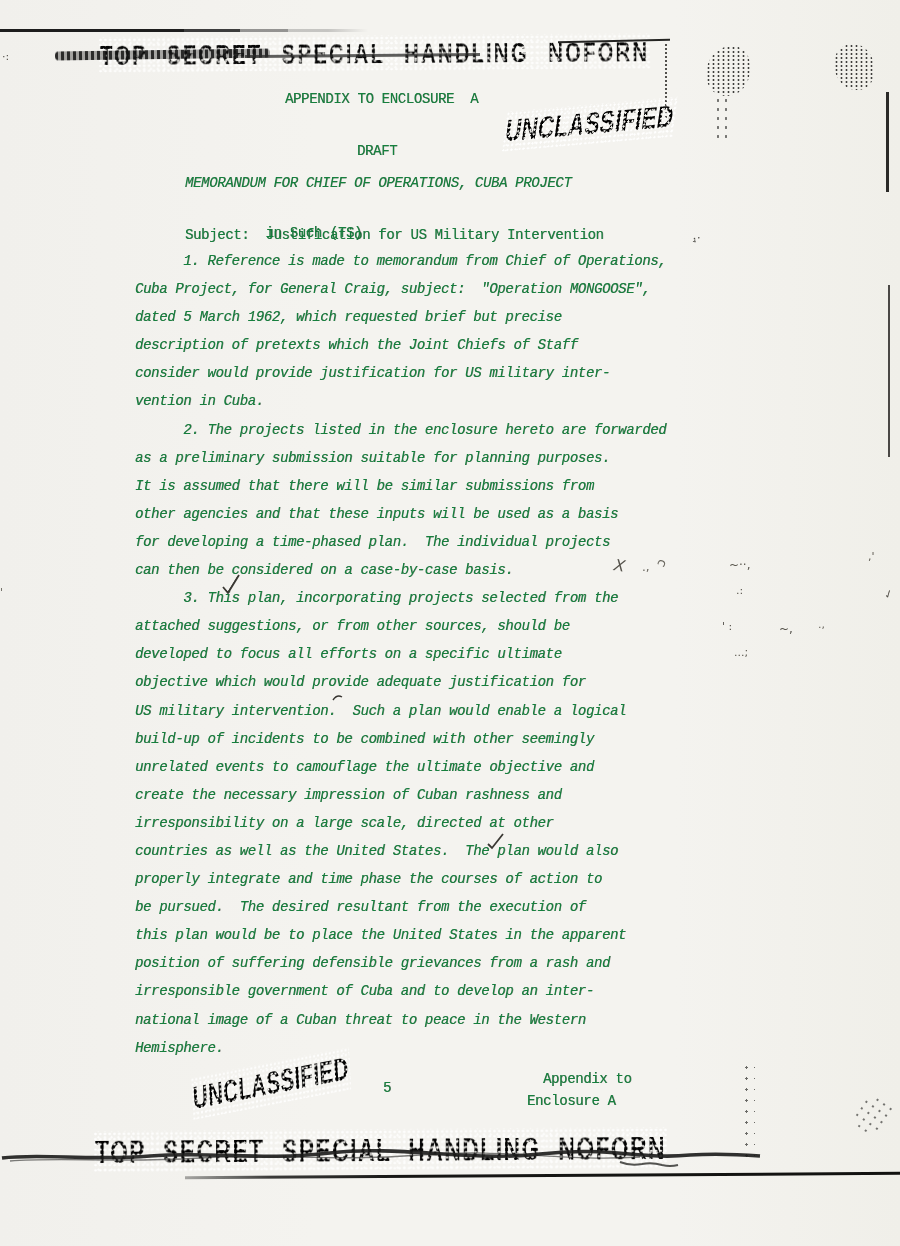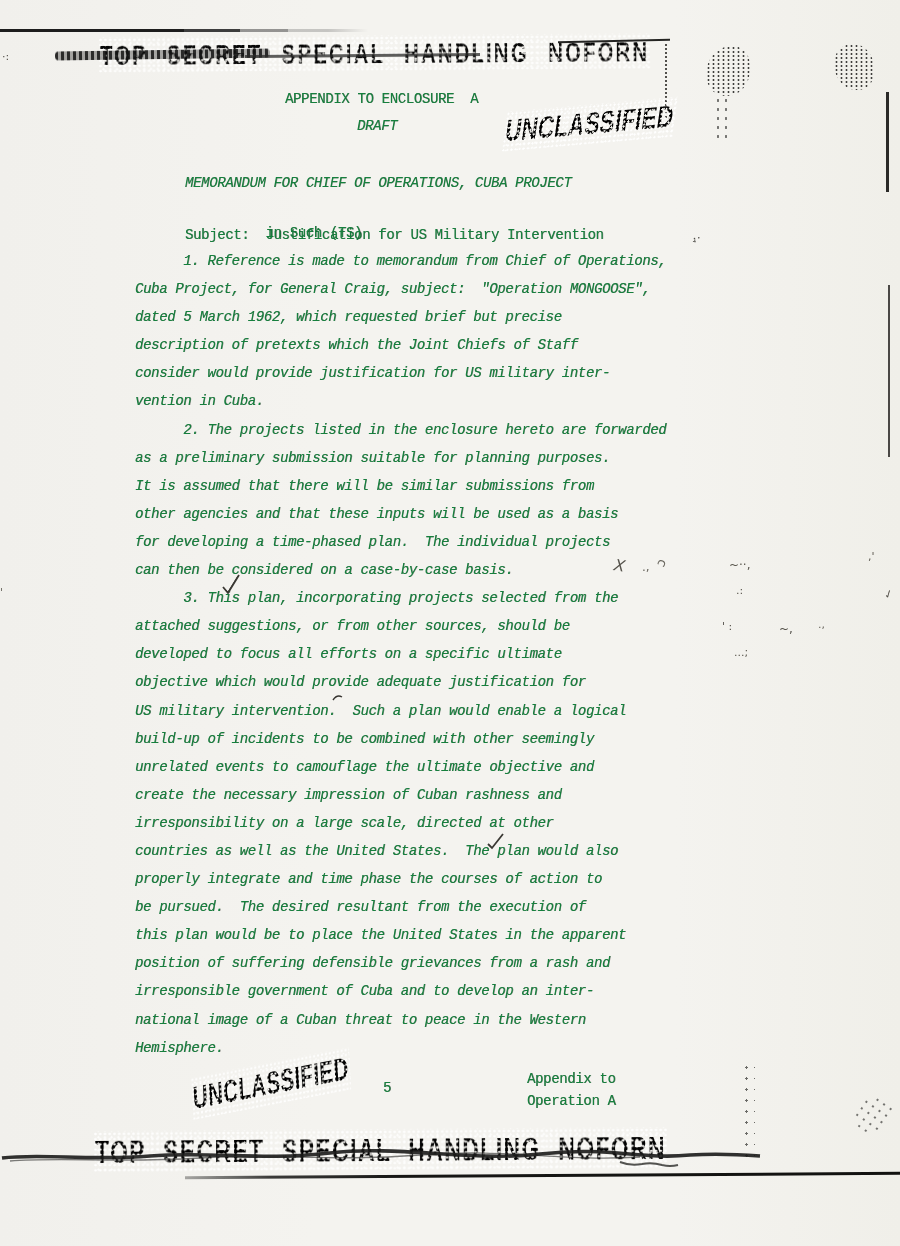--- a/index.html
+++ b/index.html
@@ -42,21 +42,21 @@
 <div class="abs" style="left:665px;top:44px;height:74px;border-left:2px dotted #35332f;opacity:.85;"></div>
 
 <div class="speck" style="left:706px;top:46px;width:44px;height:50px;border-radius:60% 40% 55% 45%;"></div>
 <div class="speck" style="left:714px;top:96px;width:16px;height:44px;background-size:8px 9px;opacity:.6;"></div>
 <div class="speck" style="left:834px;top:44px;width:40px;height:46px;border-radius:45% 55% 40% 60%;"></div>
 
 <div class="abs" style="left:886px;top:92px;width:3px;height:100px;background:#2b2a28;"></div>
 <div class="abs" style="left:888px;top:285px;width:1.5px;height:172px;background:#4a4845;"></div>
 
 <div class="mono abs hline" style="left:285px;top:88px;">APPENDIX TO ENCLOSURE  A</div>
-<div class="mono abs hline" style="left:357px;top:115px;font-style:italic;">DRAFT</div>
+<div class="mono abs hline" style="left:357px;top:140px;">DRAFT</div>
 
 <div class="stamp abs distress" style="left:508px;top:114px;font-size:27px;letter-spacing:0.5px;
      transform:rotate(-5deg) skewX(-13deg) scale(0.82,1.12);filter:contrast(1.2);">UNCLASSIFIED</div>
 
 <div class="mono abs hline" style="left:185px;top:172px;font-style:italic;">MEMORANDUM FOR CHIEF OF OPERATIONS, CUBA PROJECT</div>
 <div class="mono abs hline" style="left:185px;top:200px;margin-top:24px;">Subject:  Justification for US Military Intervention</div>
 <div class="mono abs hline" style="left:185px;top:222px;">          in Such (TS)</div>
 
 <div class="mono abs" style="left:135px;top:247px;"><div class="line">      1. Reference is made to memorandum from Chief of Operations,</div><div class="line">Cuba Project, for General Craig, subject:  "Operation MONGOOSE",</div><div class="line">dated 5 March 1962, which requested brief but precise</div><div class="line">description of pretexts which the Joint Chiefs of Staff</div><div class="line">consider would provide justification for US military inter-</div><div class="line">vention in Cuba.</div><div class="line">      2. The projects listed in the enclosure hereto are forwarded</div><div class="line">as a preliminary submission suitable for planning purposes.</div><div class="line">It is assumed that there will be similar submissions from</div><div class="line">other agencies and that these inputs will be used as a basis</div><div class="line">for developing a time-phased plan.  The individual projects</div><div class="line">can then be considered on a case-by-case basis.</div><div class="line">      3. This plan, incorporating projects selected from the</div><div class="line">attached suggestions, or from other sources, should be</div><div class="line">developed to focus all efforts on a specific ultimate</div><div class="line">objective which would provide adequate justification for</div><div class="line">US military intervention.  Such a plan would enable a logical</div><div class="line">build-up of incidents to be combined with other seemingly</div><div class="line">unrelated events to camouflage the ultimate objective and</div><div class="line">create the necessary impression of Cuban rashness and</div><div class="line">irresponsibility on a large scale, directed at other</div><div class="line">countries as well as the United States.  The plan would also</div><div class="line">properly integrate and time phase the courses of action to</div><div class="line">be pursued.  The desired resultant from the execution of</div><div class="line">this plan would be to place the United States in the apparent</div><div class="line">position of suffering defensible grievances from a rash and</div><div class="line">irresponsible government of Cuba and to develop an inter-</div><div class="line">national image of a Cuban threat to peace in the Western</div><div class="line">Hemisphere.</div></div>
 
@@ -82,22 +82,22 @@
 <div class="hand" style="left:734px;top:646px;font-size:11px;color:#5b584f;">...;</div>
 <div class="hand" style="left:868px;top:550px;font-size:11px;color:#5b584f;">,'</div>
 <div class="hand" style="left:818px;top:618px;font-size:11px;color:#6a675f;">.,</div>
 <div class="hand" style="left:2px;top:50px;font-size:11px;color:#55524b;">·:</div>
 <div class="hand" style="left:0;top:586px;font-size:11px;color:#6a675f;">'</div>
 <div class="hand" style="left:884px;top:588px;font-size:11px;color:#55524b;transform:rotate(-20deg);">✓</div>
 
 <div class="stamp abs distress" style="left:192px;top:1080px;font-size:26px;letter-spacing:0.5px;
      transform:rotate(-11deg) skewX(-8deg) scale(0.8,1.2);filter:contrast(1.2);">UNCLASSIFIED</div>
 <div class="mono abs" style="left:383px;top:1080px;">5</div>
-<div class="mono abs hline" style="left:527px;top:1068px;">Appendix to</div>
-<div class="mono abs hline" style="left:527px;top:1090px;">Operation A</div>
+<div class="mono abs hline" style="left:543px;top:1068px;">Appendix to</div>
+<div class="mono abs hline" style="left:527px;top:1090px;">Enclosure A</div>
 
 <div class="speck" style="left:742px;top:1062px;width:13px;height:95px;background-size:9px 11px;opacity:.65;"></div>
 <div class="speck" style="left:856px;top:1096px;width:34px;height:38px;background-size:8px 8px;opacity:.6;border-radius:60% 40% 50% 50%;transform:rotate(35deg);"></div>
 
 <div class="stamp abs distress" style="left:95px;top:1134px;font-size:24px;letter-spacing:1.6px;word-spacing:10px;
      transform:scale(0.95,1.3) rotate(-0.3deg);filter:blur(0.3px) contrast(1.2);">TOP  SECRET   SPECIAL  HANDLING    NOFORN</div>
 <svg class="abs" style="left:0;top:1138px;" width="780" height="36" viewBox="0 0 780 36">
   <path d="M2,20 C40,15 90,23 150,18 S260,23 330,15 S470,24 540,16 S640,22 690,17 Q720,15 760,18" fill="none" stroke="#1b1b19" stroke-width="3.6" opacity="0.9"></path>
   <path d="M10,23 C60,19 120,25 200,20 S330,24 420,17 S560,24 640,19" fill="none" stroke="#2a2a28" stroke-width="1.4" opacity="0.6"></path>
   <path d="M620,24 q10,4 22,2 q10,-2 20,1 q8,2 16,0" fill="none" stroke="#2a2a28" stroke-width="2" opacity="0.8"></path>

